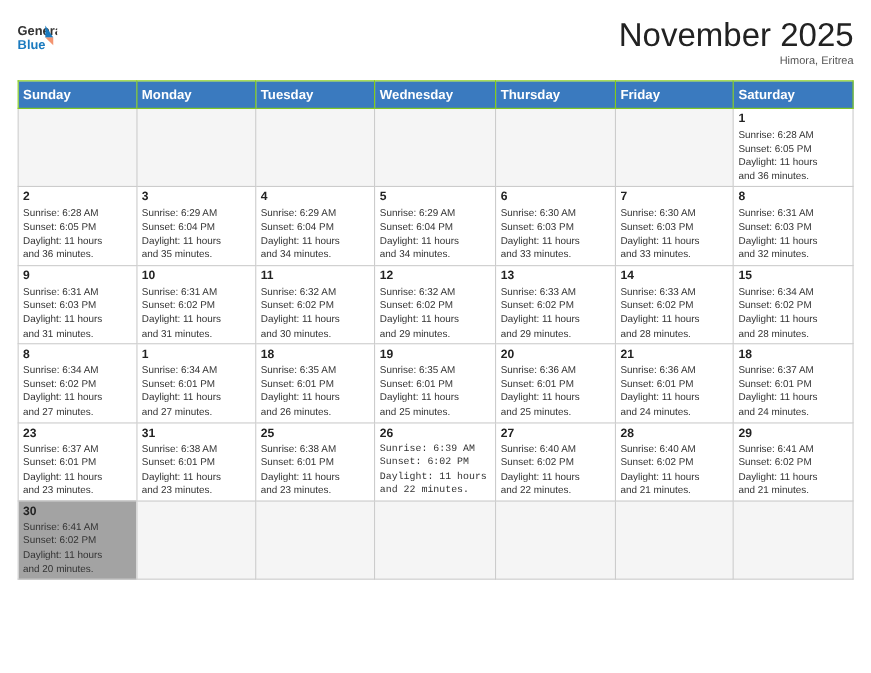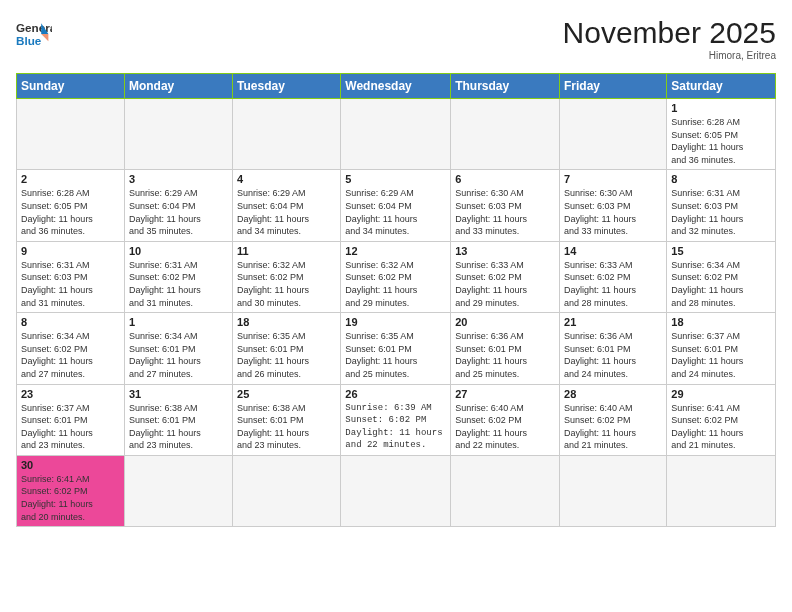--- a/index.html
+++ b/index.html
@@ -65,21 +65,21 @@
       font-weight: bold;
       color: #222;
       margin-bottom: 2px;
     }
     .day-info {
       font-size: 9px;
       color: #333;
       line-height: 1.4;
     }
     .last-row td {
-      background: #ec4899;
+      background: #a3a3a3;
     }
   </style>
 </head>
 <body>
 
 <div class="header">
   <div class="logo">
     <svg class="logo-icon" viewBox="0 0 40 40">
       <text x="0" y="18" font-size="13" font-weight="bold" fill="#333">General</text>
       <text x="0" y="32" font-size="13" font-weight="bold" fill="#1a7abf">Blue</text>

